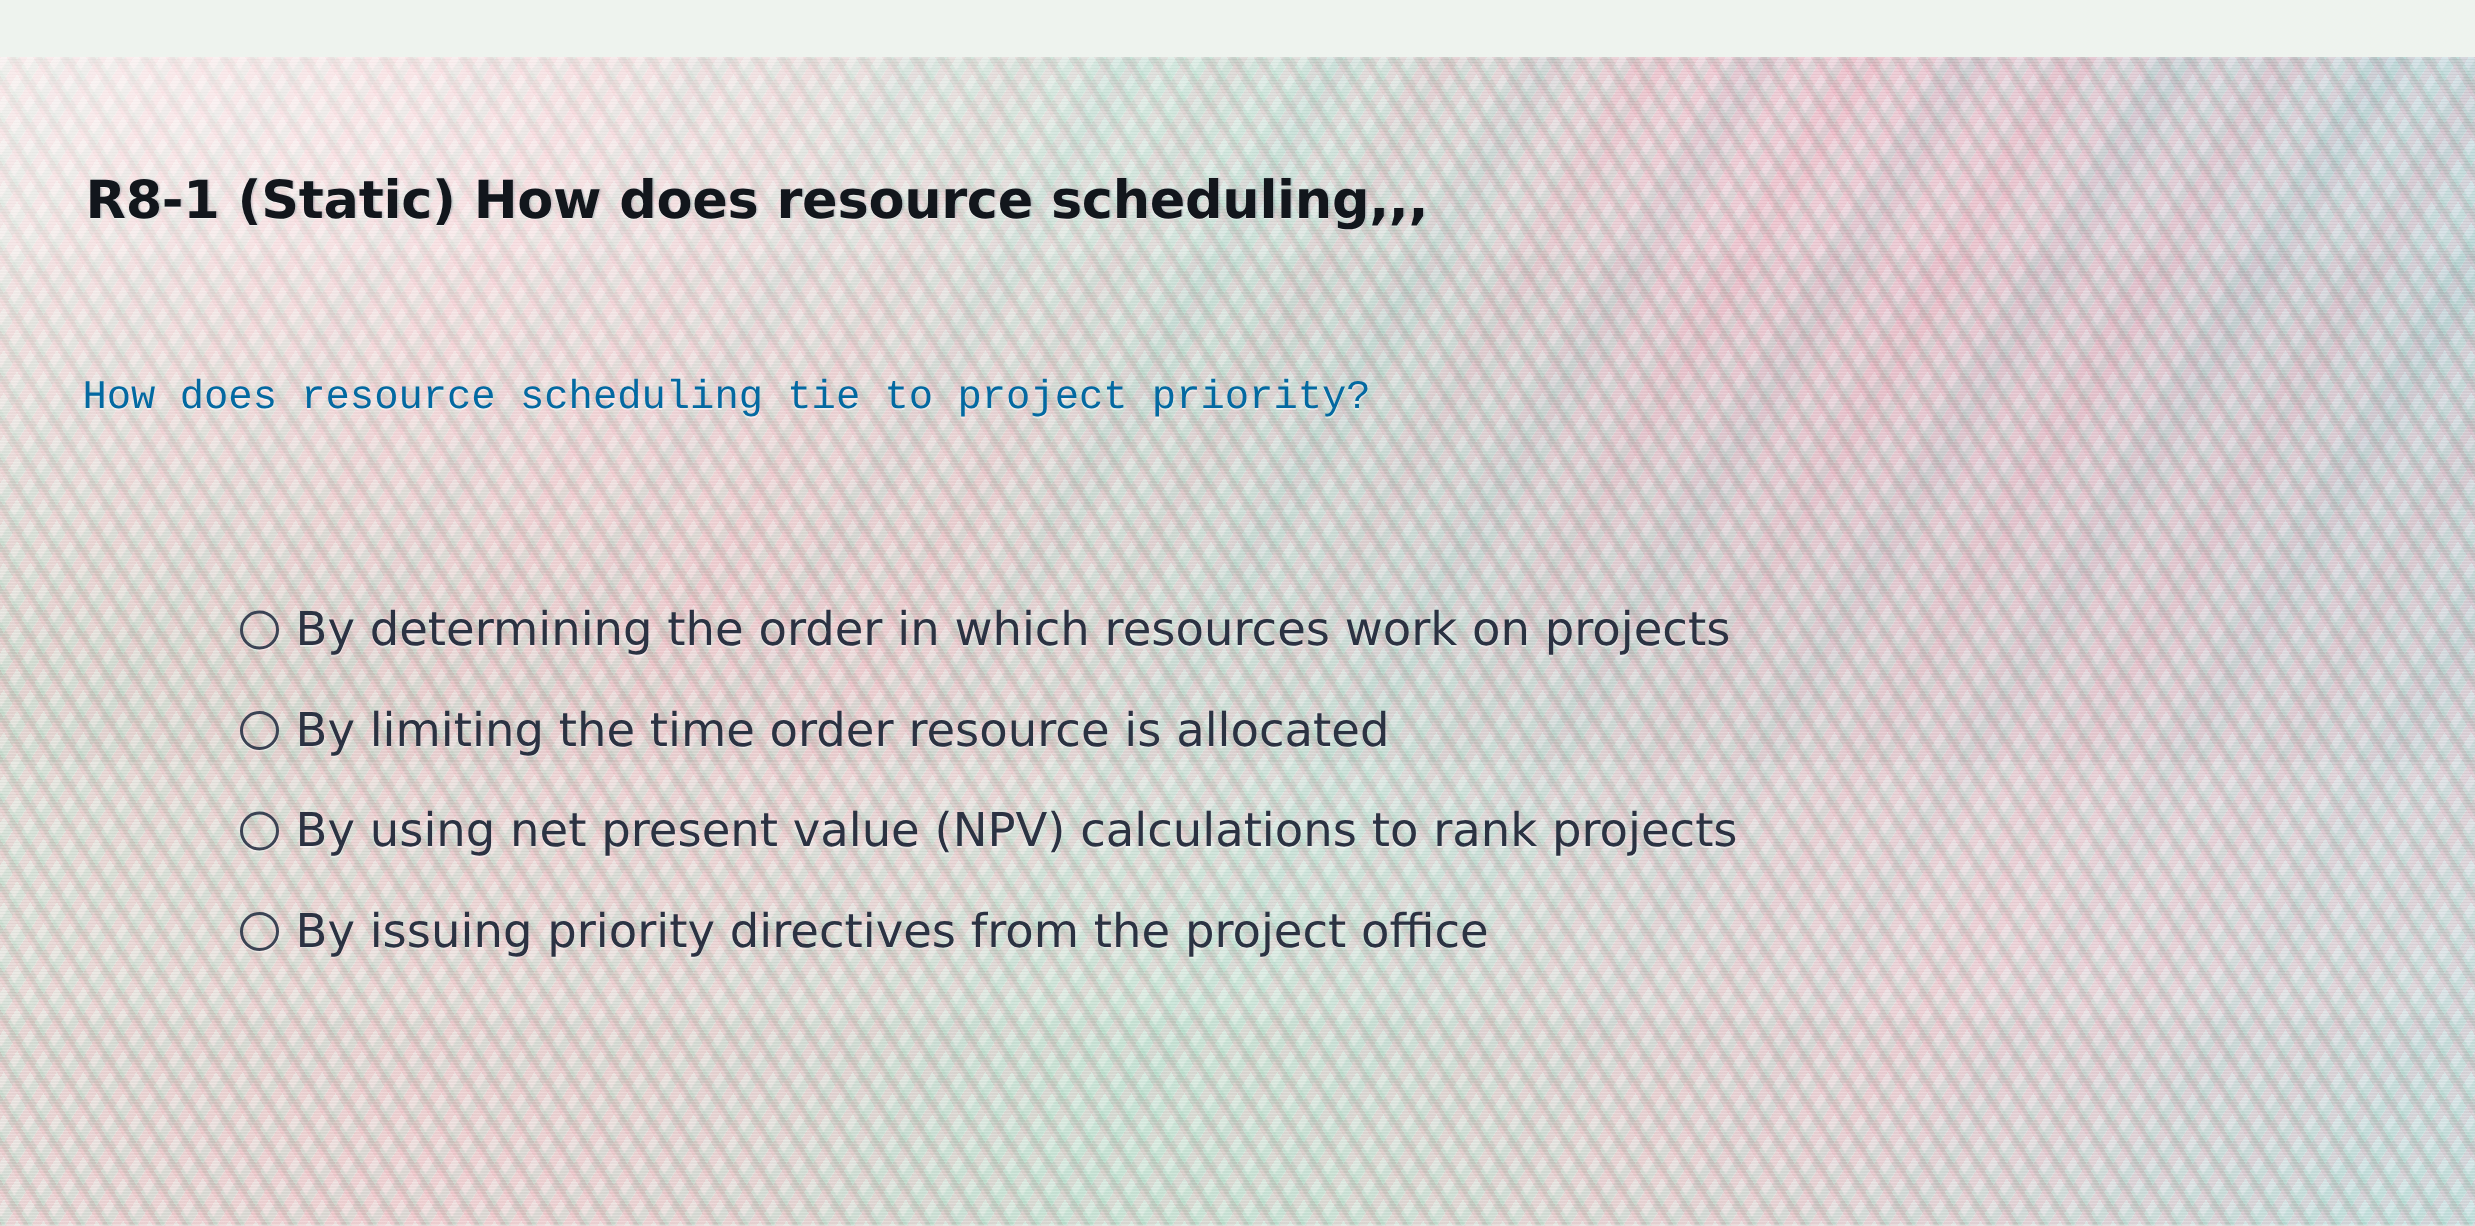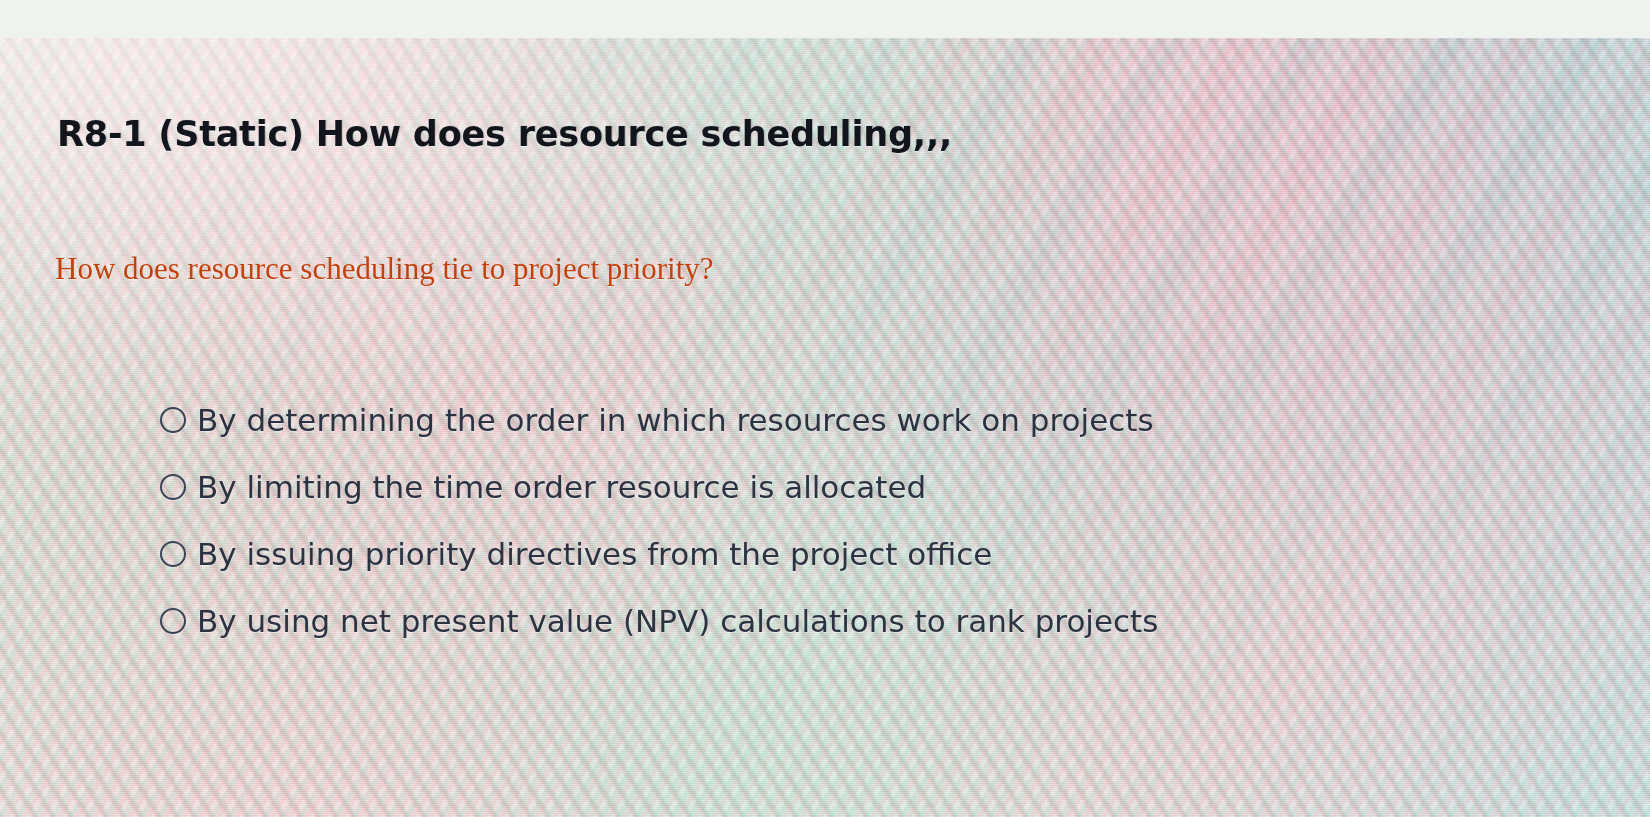--- a/index.html
+++ b/index.html
@@ -149,24 +149,24 @@
     white-space: nowrap;
     text-shadow:
       0 1px 0 rgba(255,255,255,0.55),
       1px 0 1px rgba(80,100,120,0.28);
   }
 
   .question-body {
     position: absolute;
     left: 55px;
     top: 213px;
-    font-family: Liberation Serif, serif;
-    font-size: 31px;
+    font-family: Liberation Mono, monospace;
+    font-size: 27px;
     font-weight: 400;
-    color: #c2410c;
+    color: #0369a1;
     white-space: nowrap;
     text-shadow: 0 1px 0 rgba(255,255,255,0.45);
   }
 
   .options {
     position: absolute;
     left: 160px;
     top: 348px;
     display: flex;
     flex-direction: column;
@@ -239,25 +239,25 @@
         <span class="option-label">By determining the order in which resources work on projects</span>
       </div>
 
       <div class="option-row">
         <span class="radio"></span>
         <span class="option-label">By limiting the time order resource is allocated</span>
       </div>
 
       <div class="option-row">
         <span class="radio"></span>
+        <span class="option-label">By using net present value (NPV) calculations to rank projects</span>
+      </div>
+
+      <div class="option-row">
+        <span class="radio"></span>
         <span class="option-label">By issuing priority directives from the project office</span>
-      </div>
-
-      <div class="option-row">
-        <span class="radio"></span>
-        <span class="option-label">By using net present value (NPV) calculations to rank projects</span>
       </div>
 
     </div>
   </div>
 
   <div class="speck"></div>
 </div>
 
 </body></html>

